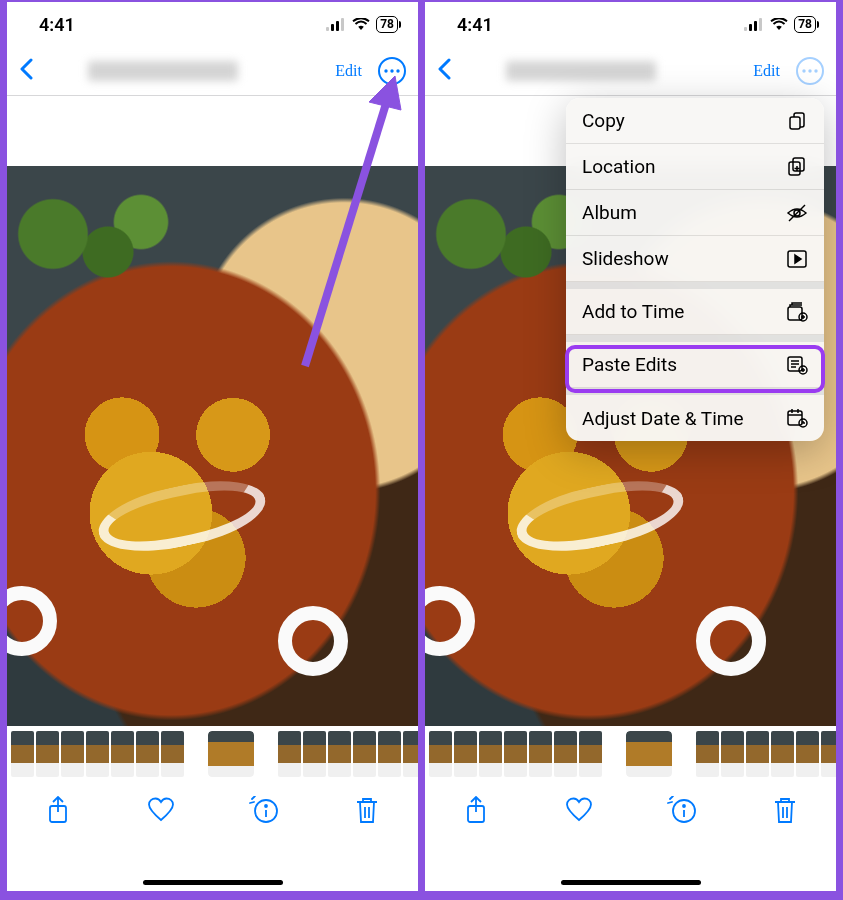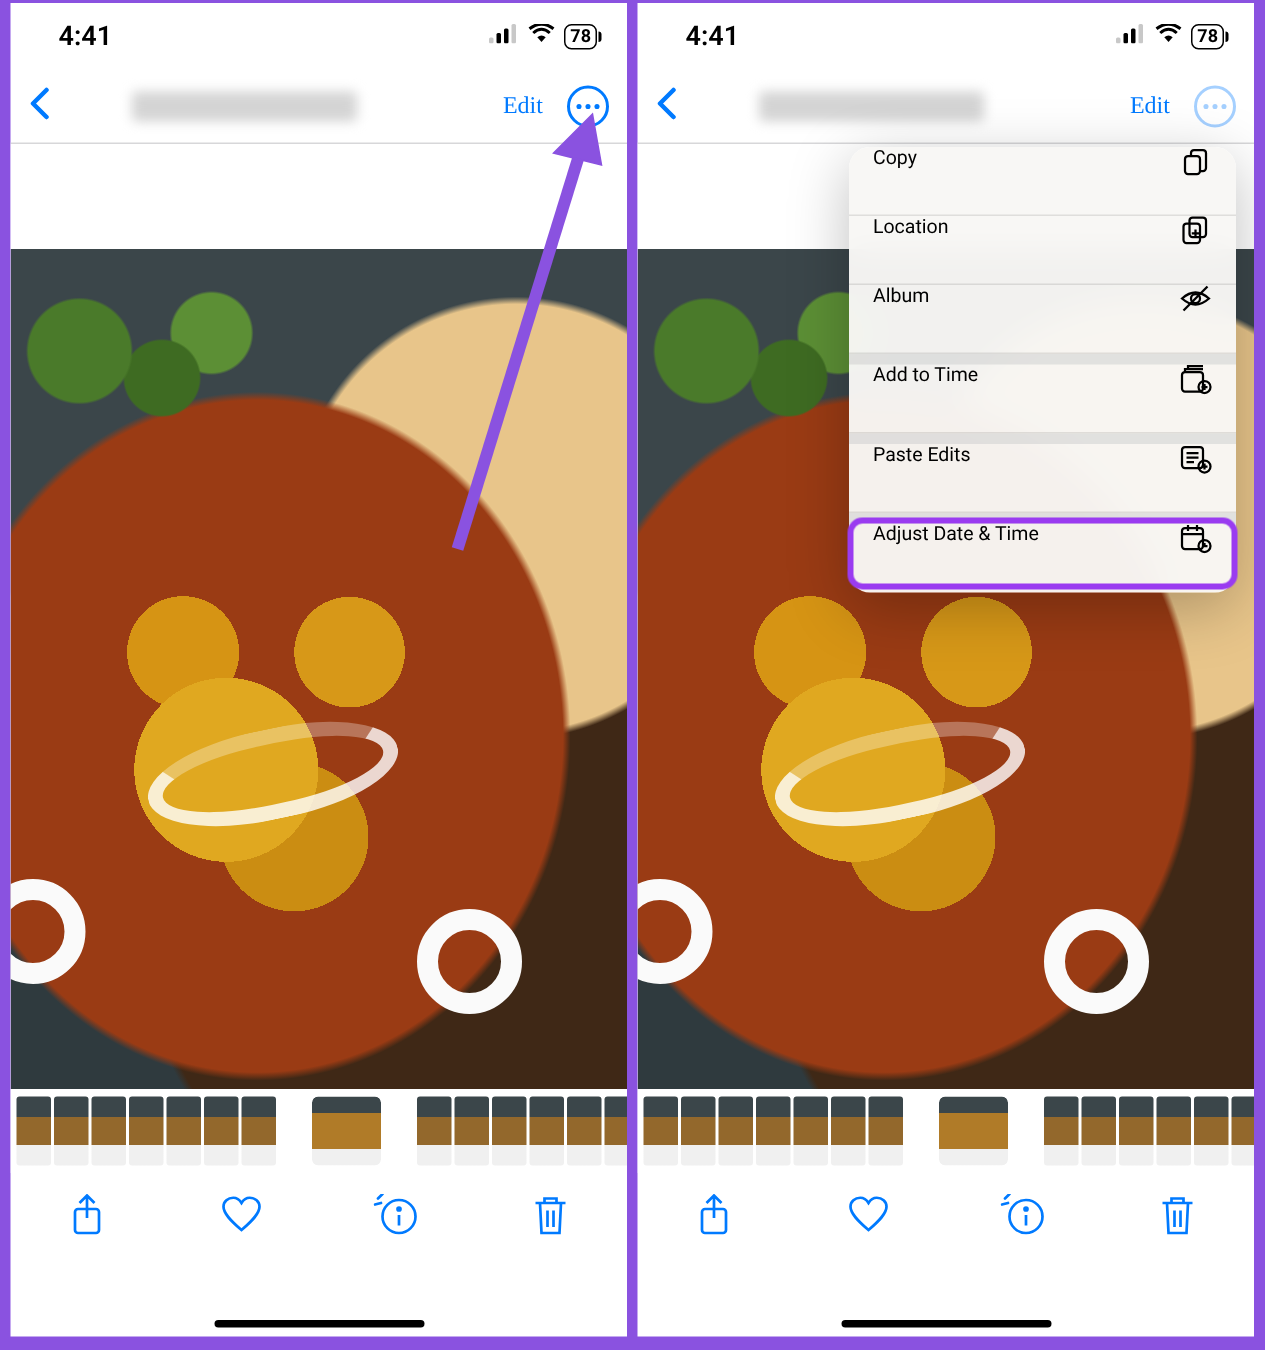--- a/index.html
+++ b/index.html
@@ -28,21 +28,21 @@
   
   .status {
     height: 44px;
     display: flex;
     align-items: center;
     justify-content: space-between;
     padding: 0 20px 0 32px;
     font-weight: 600;
     font-size: 18px;
   }
-  .status .right { display: flex; align-items: flex-start; gap: 6px; }
+  .status .right { display: flex; align-items: center; gap: 6px; }
   .sig, .wifi, .batt { display: inline-flex; align-items: center; }
   .batt-pill {
     border: 1.5px solid #000; border-radius: 5px;
     padding: 0 3px; font-size: 12px; font-weight: 700;
     position: relative; line-height: 15px;
   }
   .batt-pill::after {
     content:''; position:absolute; right:-4px; top:4px;
     width:2.5px; height:7px; background:#000; border-radius:0 2px 2px 0;
   }
@@ -142,22 +142,22 @@
   .menu {
     position:absolute; top:96px; right:12px;
     width: 258px;
     background: rgba(248,247,245,0.97);
     border-radius: 14px;
     box-shadow: 0 10px 40px rgba(0,0,0,0.25);
     overflow:hidden;
     backdrop-filter: blur(10px);
   }
   .menu-row {
-    display:flex; align-items:flex-start; justify-content:space-between;
-    height: 46px; padding: 0 16px; font-size:13px;
+    display:flex; align-items:center; justify-content:space-between;
+    height: 46px; padding: 0 16px; font-size:19px;
     border-bottom: 0.5px solid rgba(0,0,0,0.1);
   }
   .menu-row:last-child { border-bottom:none; }
   .menu-sep { height:7px; background: rgba(210,210,210,0.6); border:none; }
   .menu-row .micon { width:22px; display:flex; justify-content:center;}
   .hl {
     position:absolute; border:4px solid #9a3bf0; border-radius:10px;
     pointer-events:none;
   }
 </style>
@@ -381,20 +381,29 @@
     <div class="menu-row">
       <span>Album</span>
       <span class="micon">
           <svg width="22" height="18" viewBox="0 0 22 18" fill="none" stroke="#000" stroke-width="1.5">
             <path d="M2 9 Q11 1 20 9 Q11 17 2 9 Z"></path>
             <circle cx="11" cy="9" r="3"></circle>
             <line x1="3" y1="17" x2="19" y2="1"></line>
           </svg>
         </span>
     </div>
+    <div class="menu-row">
+      <span>Slideshow</span>
+      <span class="micon">
+          <svg width="20" height="18" viewBox="0 0 20 18" fill="none" stroke="#000" stroke-width="1.5">
+            <rect x="1" y="1" width="18" height="16" rx="2"></rect>
+            <path d="M8 5 L14 9 L8 13 Z" fill="#000"></path>
+          </svg>
+        </span>
+    </div>
     <div class="menu-sep"></div>
     <div class="menu-row">
       <span>Add to Time</span>
       <span class="micon">
           <svg width="22" height="20" viewBox="0 0 22 20" fill="none" stroke="#000" stroke-width="1.5">
             <rect x="2" y="5" width="14" height="13" rx="2"></rect>
             <path d="M4 5 V3 h12 M6 3 V1 h10"></path>
             <circle cx="17" cy="15" r="4"></circle>
             <path d="M15 15 h4 M17 13 v4"></path>
           </svg>

